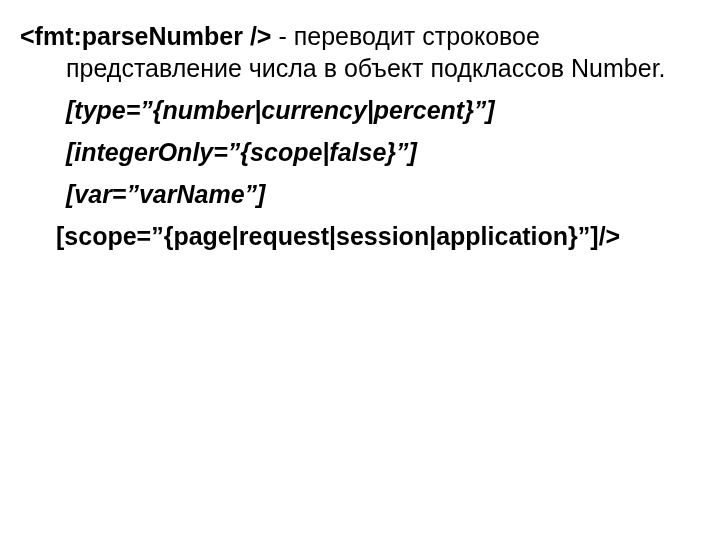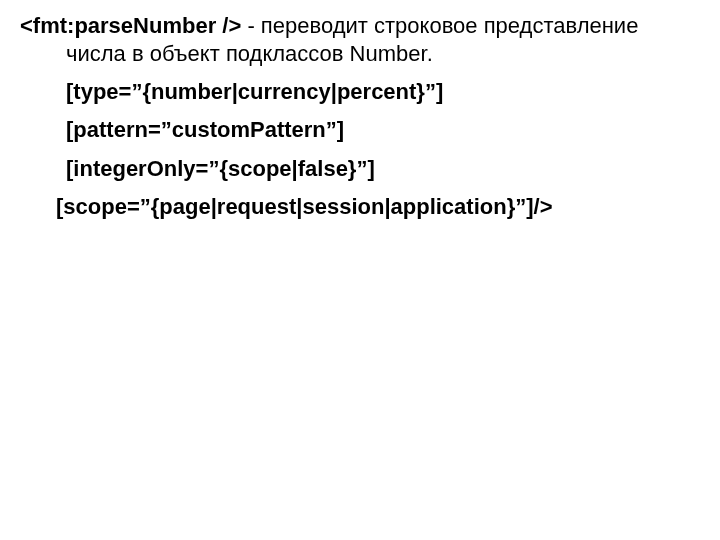--- a/index.html
+++ b/index.html
@@ -6,33 +6,34 @@
     margin: 0;
     padding: 0;
     width: 720px;
     height: 540px;
     background: #ffffff;
     font-family: Arial, Helvetica, sans-serif;
     color: #000000;
   }
   .slide {
     box-sizing: border-box;
-    padding: 12px 28px 18px 20px;
+    padding: 20px 28px 18px 20px;
     line-height: 1.28;
-    font-size: 22px;
+    font-size: 25px;
   }
   .para {
     margin: 0 0 10px 0;
   }
   .hang {
     padding-left: 46px;
     text-indent: -46px;
   }
   .indent1 {
     padding-left: 46px;
+    font-style: italic;
   }
   .indent2 {
     padding-left: 36px;
   }
   .bold {
     font-weight: bold;
   }
 </style>
 </head>
 <body>
@@ -40,21 +41,21 @@
 <div class="slide">
 
   <p class="para hang">
     <span class="bold">&lt;fmt:parseNumber /&gt;</span><span> - переводит строковое представление числа в объект подклассов Number.</span>
   </p>
 
 
 
   <p class="para bold indent1">[type=”{number|currency|percent}”]</p>
 
-  <p class="para bold indent1">[pattern=”customPattern”]</p>
 
 
   <p class="para bold indent1">[integerOnly=”{scope|false}”]</p>
 
+  <p class="para bold indent1">[var=”varName”]</p>
 
   <p class="para bold indent2">[scope=”{page|request|session|application}”]/&gt;</p>
 
 </div>
 
 </body></html>

